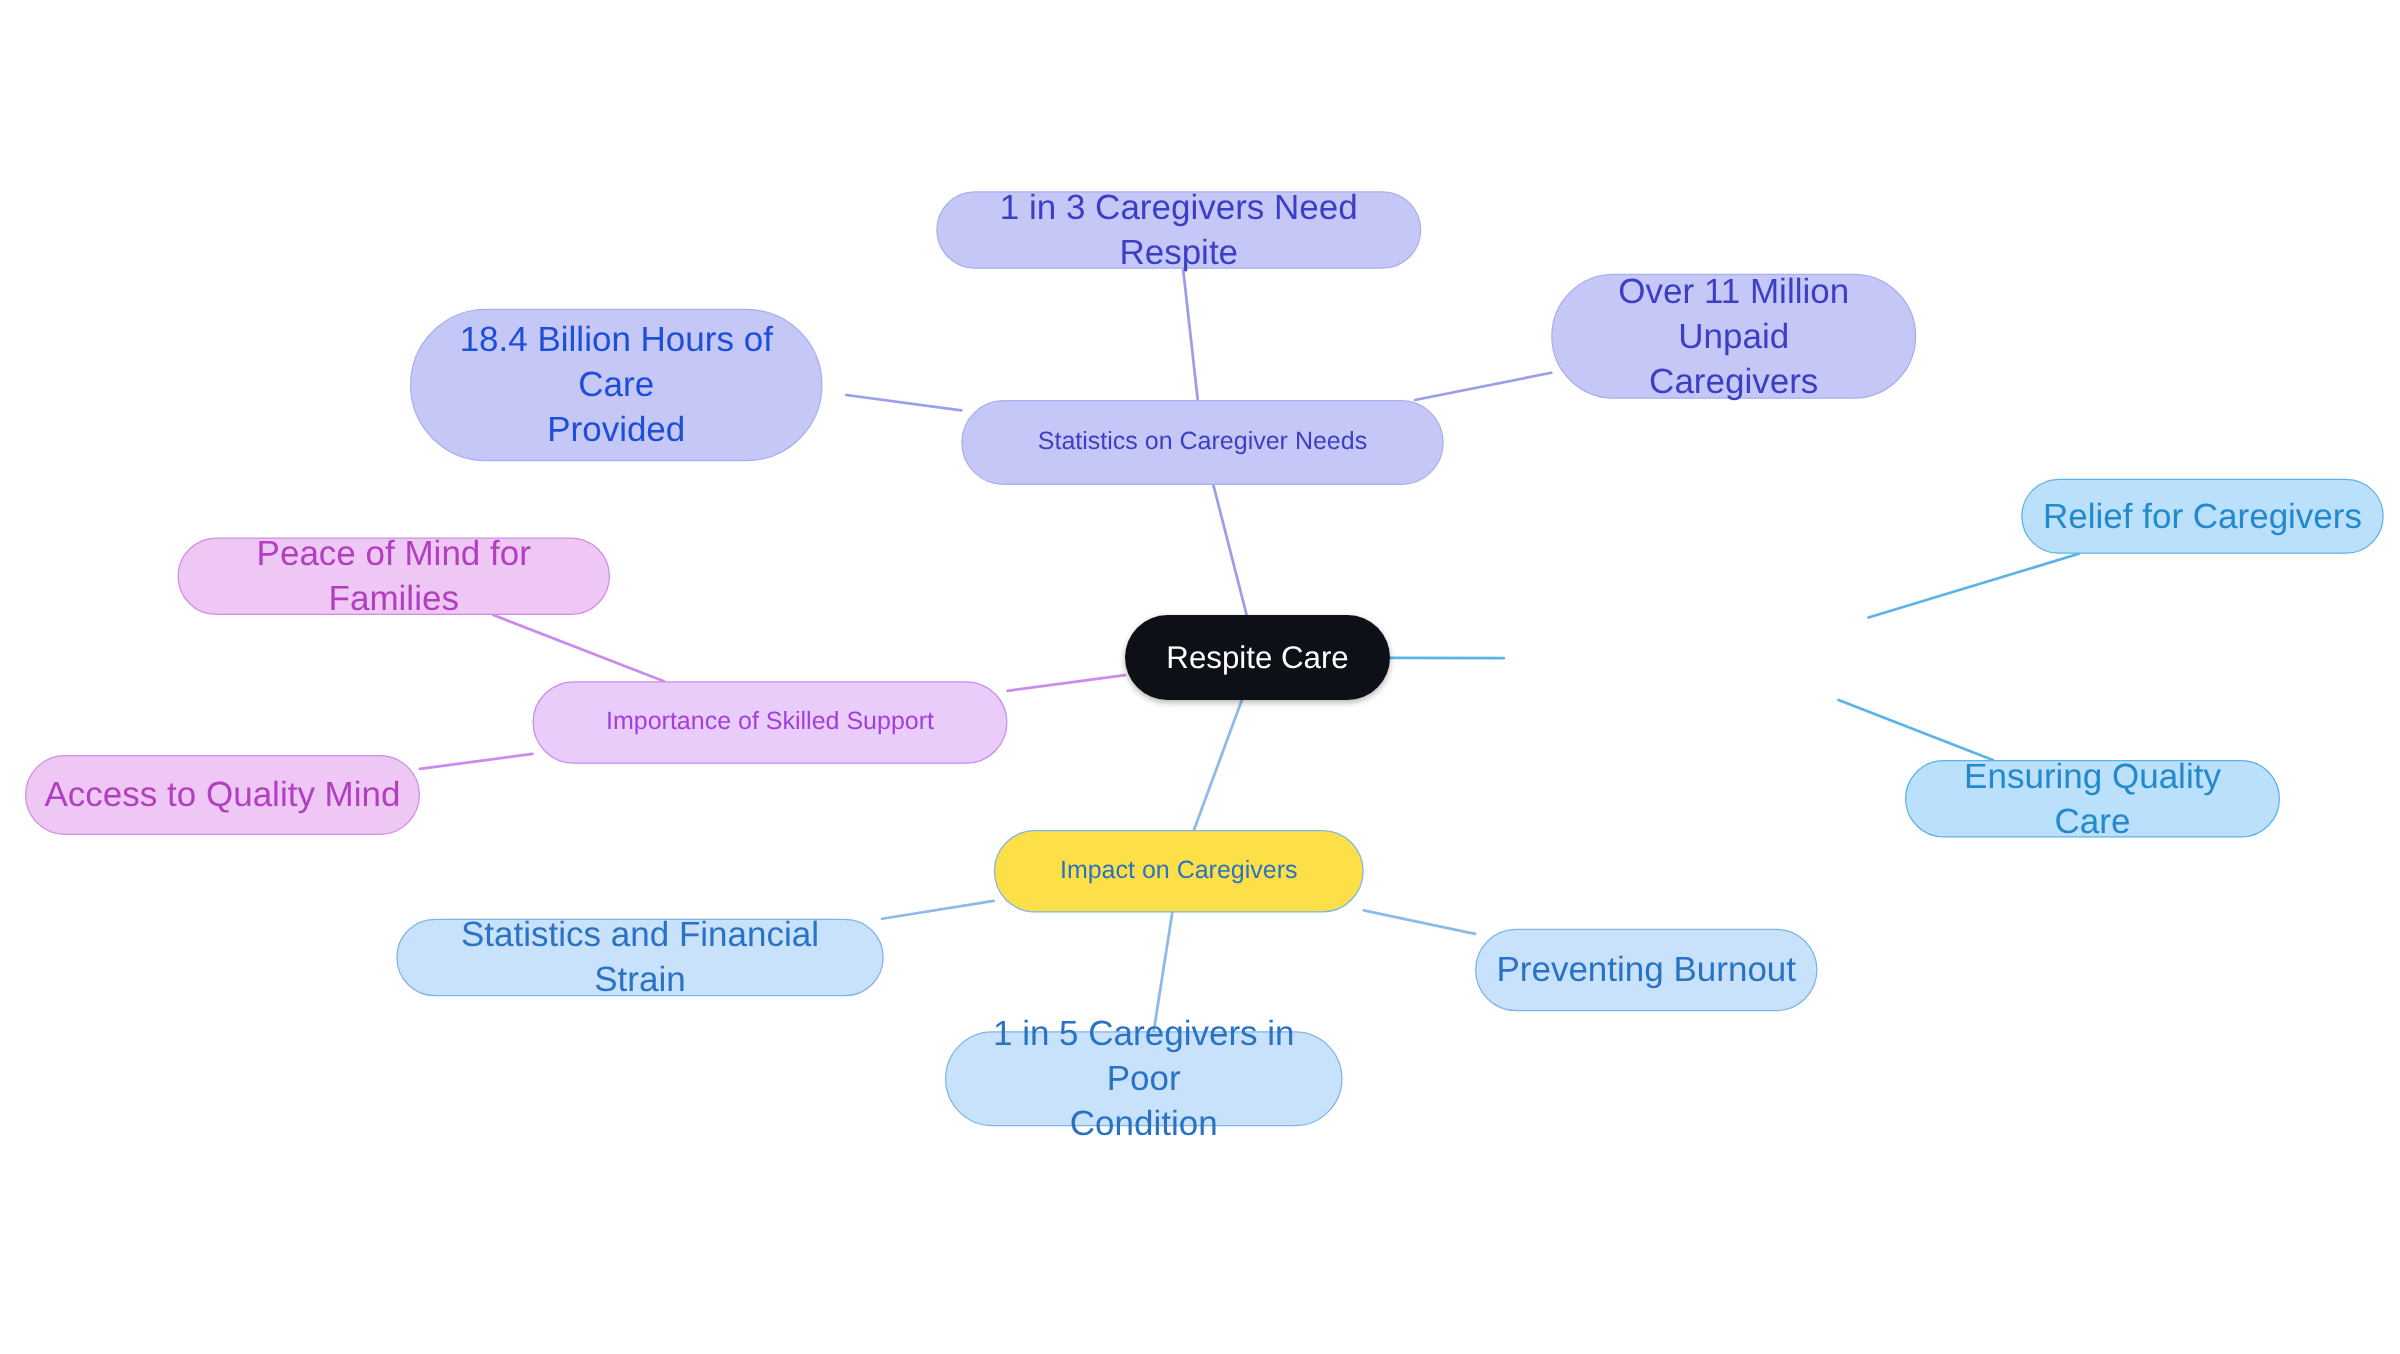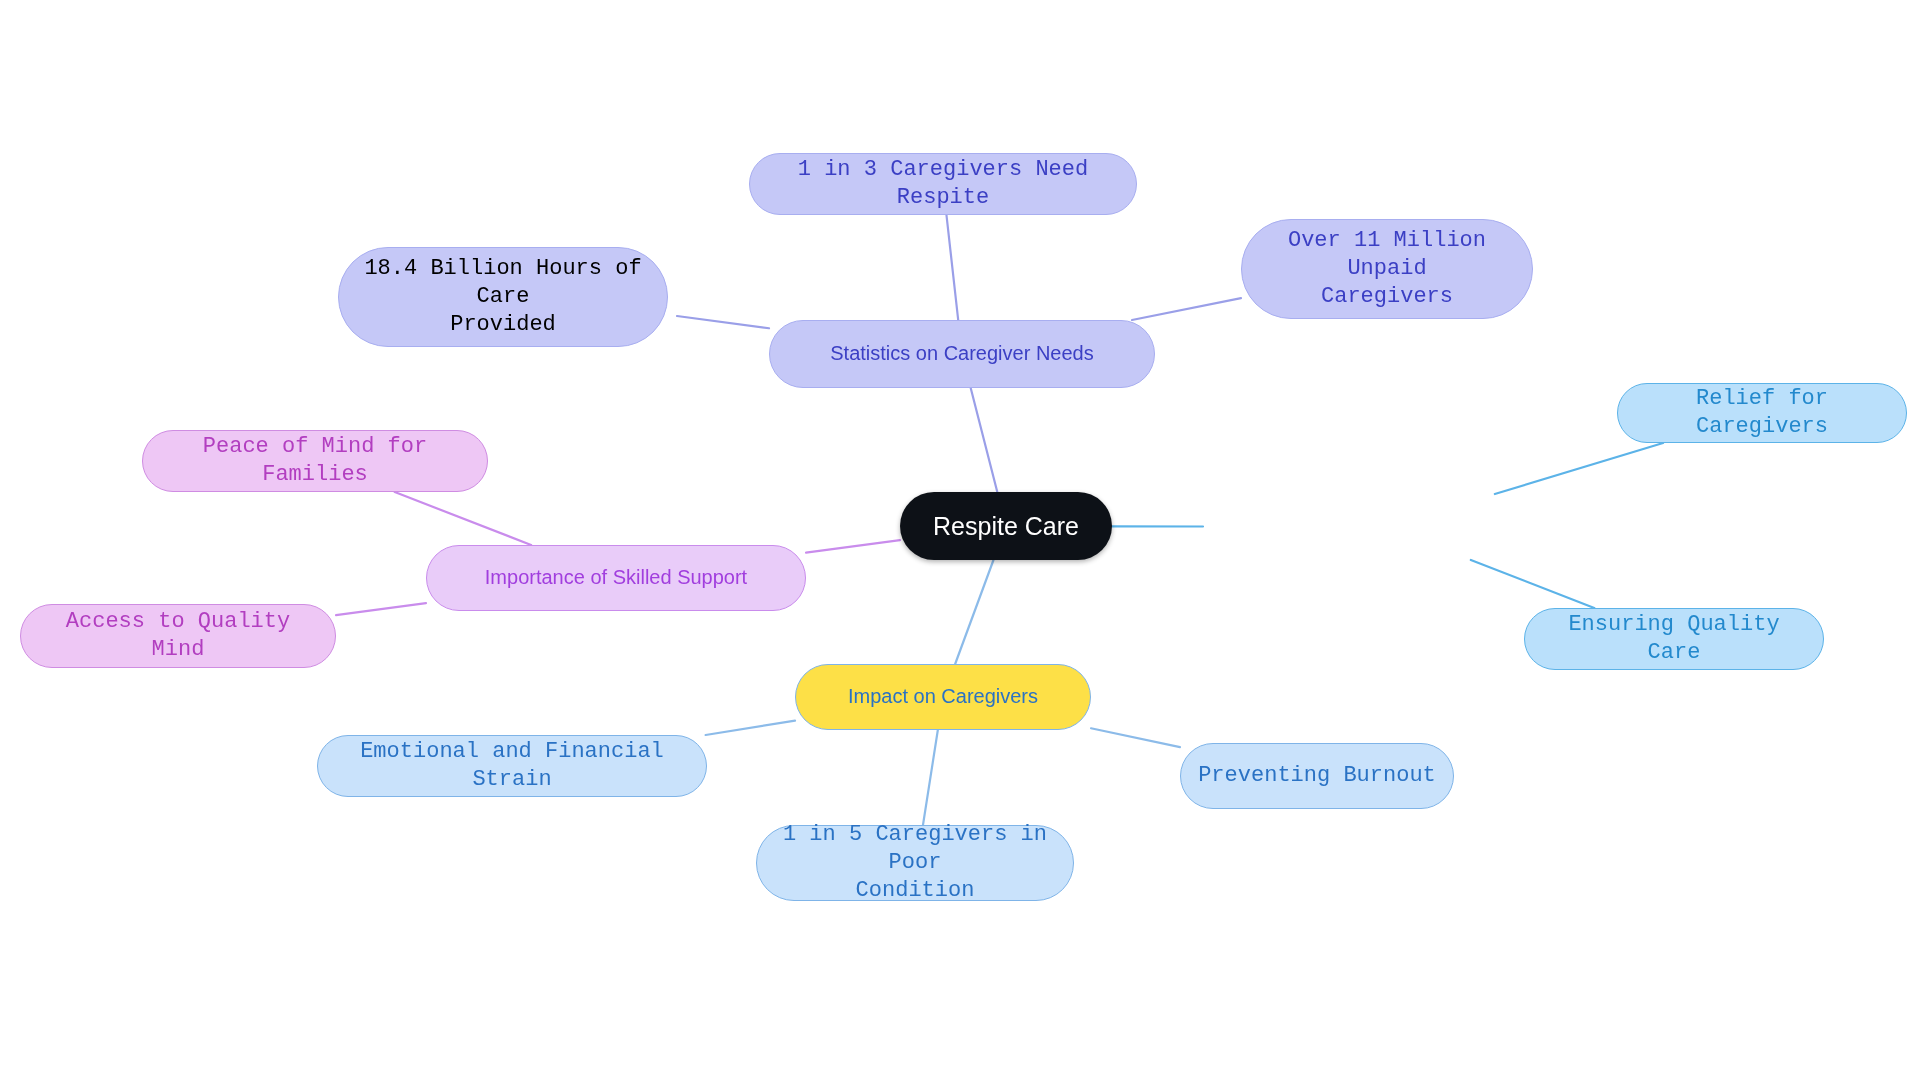--- a/index.html
+++ b/index.html
@@ -46,22 +46,21 @@
     border-width: 0;
     font-size: 25px;
     color: #ffffff;
     background: #0d1117;
     box-shadow: 0 2px 5px rgba(0,0,0,0.30);
   }
   .node.branch {
     font-size: 20px;
   }
   .node.leaf {
-    font-size: 22px;
-    font-family: Liberation Mono, monospace;
+    font-size: 28px;
   }
 </style>
 </head>
 <body>
 
 <div id="mindmap">
   <svg id="edge-layer" viewBox="0 0 1920 1083" width="1920" height="1083">
       <line x1="997.3023255813954" y1="492" x2="970.6976744186046" y2="388" stroke="#9a9fe8" stroke-width="2.2" stroke-linecap="round"></line>
       <line x1="958.2" y1="320" x2="946.464705882353" y2="215" stroke="#9a9fe8" stroke-width="2.2" stroke-linecap="round"></line>
       <line x1="769" y1="328.26666666666665" x2="677" y2="316" stroke="#9a9fe8" stroke-width="2.2" stroke-linecap="round"></line>
@@ -73,27 +72,27 @@
       <line x1="795" y1="720.6937354988399" x2="705.6376811594203" y2="735" stroke="#8cbbe9" stroke-width="2.2" stroke-linecap="round"></line>
       <line x1="937.8379888268156" y1="730" x2="922.977653631285" y2="825" stroke="#8cbbe9" stroke-width="2.2" stroke-linecap="round"></line>
       <line x1="1091" y1="728.2620320855615" x2="1180" y2="747.0614973262032" stroke="#8cbbe9" stroke-width="2.2" stroke-linecap="round"></line>
       <line x1="900" y1="540.1333333333333" x2="806" y2="552.6666666666666" stroke="#c98cec" stroke-width="2.2" stroke-linecap="round"></line>
       <line x1="531.1025641025641" y1="545" x2="394.7521367521367" y2="492" stroke="#c98cec" stroke-width="2.2" stroke-linecap="round"></line>
       <line x1="426" y1="603.1598173515981" x2="336" y2="615.0776255707763" stroke="#c98cec" stroke-width="2.2" stroke-linecap="round"></line>
     </svg>
 <div class="node root" style="left: 900px; top: 492px; width: 212px; height: 68px; background: rgb(13, 17, 23); color: rgb(255, 255, 255);"><span>Respite Care</span></div>
     <div class="node branch" style="left: 769px; top: 320px; width: 386px; height: 68px; background: rgb(197, 200, 247); color: rgb(59, 63, 196); border-color: rgb(168, 174, 240);"><span>Statistics on Caregiver Needs</span></div>
     <div class="node leaf" style="left: 749px; top: 153px; width: 388px; height: 62px; background: rgb(197, 200, 247); color: rgb(59, 63, 196); border-color: rgb(168, 174, 240);"><span>1 in 3 Caregivers Need Respite</span></div>
-    <div class="node leaf" style="left: 338px; top: 247px; width: 330px; height: 100px; background: rgb(197, 200, 247); color: #000000; border-color: rgb(168, 174, 240);"><span>18.4 Billion Hours of Care
+    <div class="node leaf" style="left: 328px; top: 247px; width: 330px; height: 122px; background: rgb(197, 200, 247); color: #1d4ed8; border-color: rgb(168, 174, 240);"><span>18.4 Billion Hours of Care
 Provided</span></div>
     <div class="node leaf" style="left: 1241px; top: 219px; width: 292px; height: 100px; background: rgb(197, 200, 247); color: rgb(59, 63, 196); border-color: rgb(168, 174, 240);"><span>Over 11 Million Unpaid
 Caregivers</span></div>
     <div class="node leaf" style="left: 1617px; top: 383px; width: 290px; height: 60px; background: rgb(186, 224, 251); color: rgb(35, 137, 205); border-color: rgb(92, 179, 232);"><span>Relief for Caregivers</span></div>
     <div class="node leaf" style="left: 1524px; top: 608px; width: 300px; height: 62px; background: rgb(186, 224, 251); color: rgb(35, 137, 205); border-color: rgb(92, 179, 232);"><span>Ensuring Quality Care</span></div>
     <div class="node branch" style="left: 795px; top: 664px; width: 296px; height: 66px; background: #fde047; color: rgb(42, 114, 196); border-color: rgb(127, 180, 232);"><span>Impact on Caregivers</span></div>
-    <div class="node leaf" style="left: 317px; top: 735px; width: 390px; height: 62px; background: rgb(201, 226, 251); color: rgb(42, 114, 196); border-color: rgb(127, 180, 232);"><span>Emotional and Financial Strain</span></div>
+    <div class="node leaf" style="left: 317px; top: 735px; width: 390px; height: 62px; background: rgb(201, 226, 251); color: rgb(42, 114, 196); border-color: rgb(127, 180, 232);"><span>Statistics and Financial Strain</span></div>
     <div class="node leaf" style="left: 756px; top: 825px; width: 318px; height: 76px; background: rgb(201, 226, 251); color: rgb(42, 114, 196); border-color: rgb(127, 180, 232);"><span>1 in 5 Caregivers in Poor
 Condition</span></div>
     <div class="node leaf" style="left: 1180px; top: 743px; width: 274px; height: 66px; background: rgb(201, 226, 251); color: rgb(42, 114, 196); border-color: rgb(127, 180, 232);"><span>Preventing Burnout</span></div>
     <div class="node branch" style="left: 426px; top: 545px; width: 380px; height: 66px; background: rgb(233, 204, 249); color: rgb(161, 62, 222); border-color: rgb(201, 140, 236);"><span>Importance of Skilled Support</span></div>
     <div class="node leaf" style="left: 142px; top: 430px; width: 346px; height: 62px; background: rgb(238, 199, 245); color: rgb(178, 62, 192); border-color: rgb(207, 140, 226); justify-content: center;"><span>Peace of Mind for Families</span></div>
     <div class="node leaf" style="left: 20px; top: 604px; width: 316px; height: 64px; background: rgb(238, 199, 245); color: rgb(178, 62, 192); border-color: rgb(207, 140, 226);"><span>Access to Quality Mind</span></div>
   </div>
 
 </body></html>

